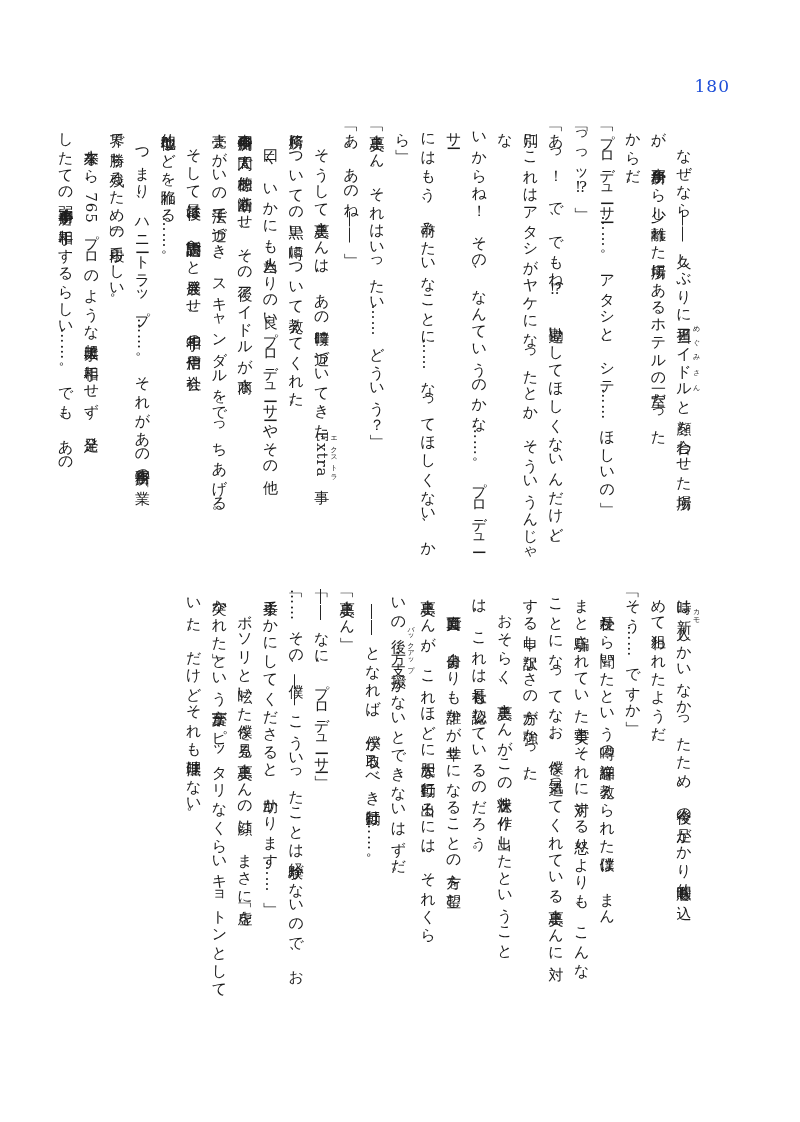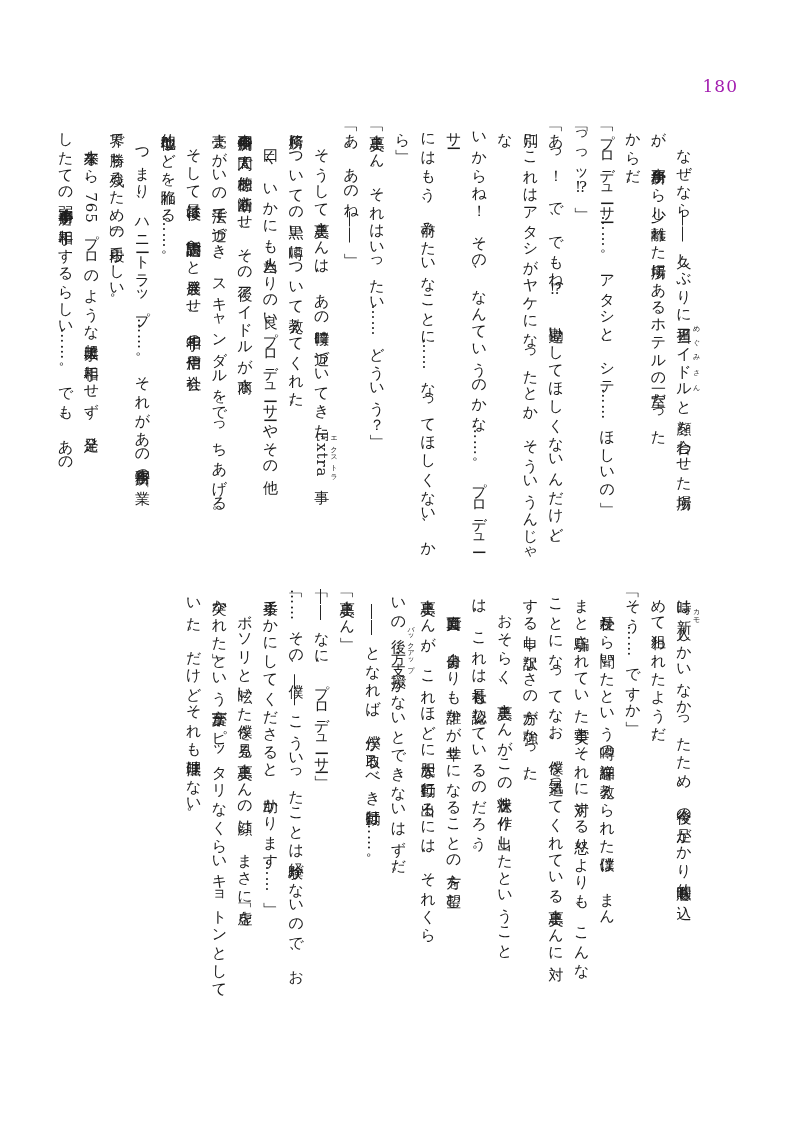--- a/index.html
+++ b/index.html
@@ -8,24 +8,24 @@
     height: 1122px;
     position: relative;
     background: #ffffff;
     font-family: "DejaVu Serif", "Liberation Serif", serif;
     color: #1c1c1c;
     overflow: hidden;
   }
   .page-number {
     position: absolute;
     top: 76px;
-    right: 62px;
+    right: 70px;
     font-size: 17px;
     letter-spacing: 1px;
-    color: #a21caf;
+    color: #1d4ed8;
   }
   .vblock {
     position: absolute;
     right: 100px;
     writing-mode: vertical-rl;
     text-orientation: mixed;
     font-size: 15px;
     line-height: 25.6px;
     letter-spacing: 1px;
     color: #1c1c1c;

